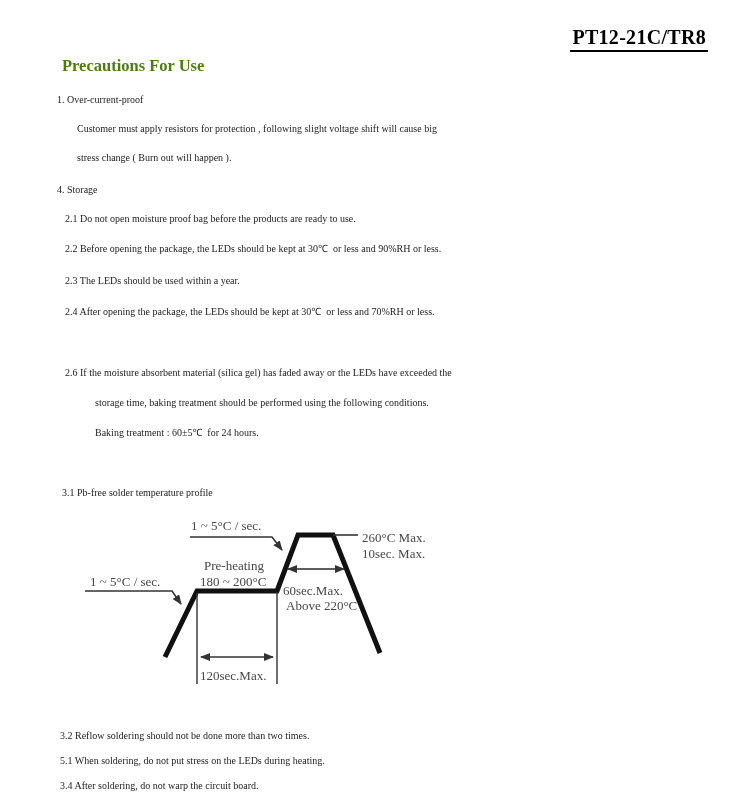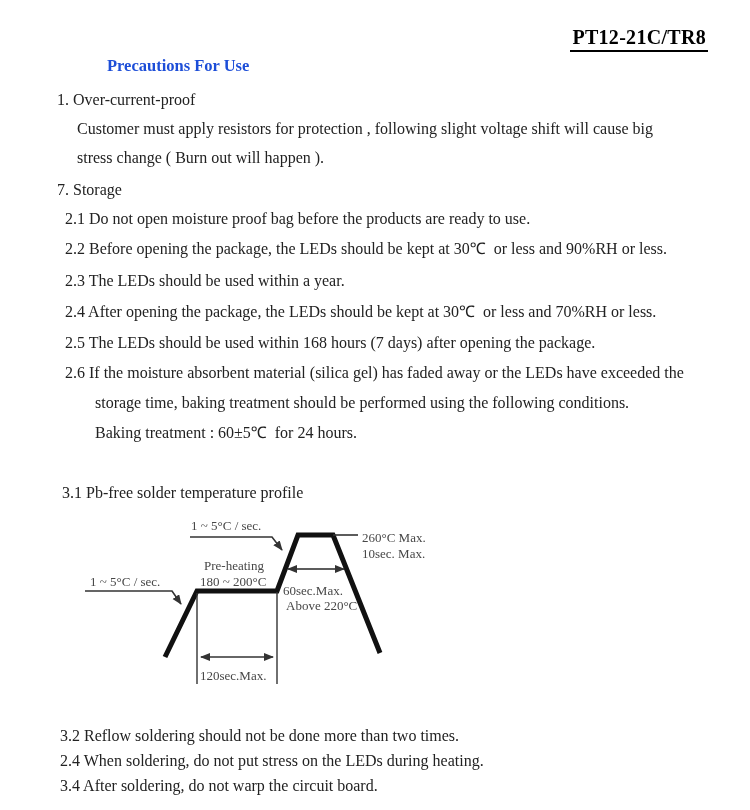--- a/index.html
+++ b/index.html
@@ -8,55 +8,54 @@
     font-family:"Liberation Serif", serif; overflow:hidden;
   }
   .doc-number {
     position:absolute; top:26px; right:42px;
     font-size:20px; font-weight:bold; color:#000;
     border-bottom:2.5px solid #000; padding:0 2px 1px 2px;
     letter-spacing:0.3px;
   }
   .page-title {
     position:absolute; left:62px; top:56px;
-    font-size:16.5px; font-weight:bold; color:#1d4ed8;margin-left:45px;
+    font-size:16.5px; font-weight:bold; color:#4d7c0f;
   }
   .tl {
     position:absolute; white-space:pre;
-    font-size:16px; color:#222; line-height:20px;
+    font-size:10px; color:#222; line-height:20px;
   }
   svg.diagram { position:absolute; left:0; top:0; }
   svg.diagram text {
     font-family:"Liberation Serif", serif;
     font-size:13px; fill:#474747;
   }
 </style>
 </head>
 <body>
 
 <div class="page">
 
   <div class="doc-number">PT12-21C/TR8</div>
   <div class="page-title">Precautions For Use</div>
 
   <div class="tl" style="left:57px; top:90px">1. Over-current-proof</div>
   <div class="tl" style="left:77px; top:119px">Customer must apply resistors for protection , following slight voltage shift will cause big</div>
   <div class="tl" style="left:77px; top:148px">stress change ( Burn out will happen ).</div>
-  <div class="tl" style="left:57px; top:180px">7. Storage</div>
+  <div class="tl" style="left:57px; top:180px">4. Storage</div>
   <div class="tl" style="left:65px; top:209px">2.1 Do not open moisture proof bag before the products are ready to use.</div>
   <div class="tl" style="left:65px; top:239px">2.2 Before opening the package, the LEDs should be kept at 30℃  or less and 90%RH or less.</div>
   <div class="tl" style="left:65px; top:271px">2.3 The LEDs should be used within a year.</div>
   <div class="tl" style="left:65px; top:302px">2.4 After opening the package, the LEDs should be kept at 30℃  or less and 70%RH or less.</div>
-  <div class="tl" style="left:65px; top:333px">2.5 The LEDs should be used within 168 hours (7 days) after opening the package.</div>
   <div class="tl" style="left:65px; top:363px">2.6 If the moisture absorbent material (silica gel) has faded away or the LEDs have exceeded the</div>
   <div class="tl" style="left:95px; top:393px">storage time, baking treatment should be performed using the following conditions.</div>
   <div class="tl" style="left:95px; top:423px">Baking treatment : 60±5℃  for 24 hours.</div>
   <div class="tl" style="left:62px; top:483px">3.1 Pb-free solder temperature profile</div>
   <div class="tl" style="left:60px; top:726px">3.2 Reflow soldering should not be done more than two times.</div>
-  <div class="tl" style="left:60px; top:751px">2.4 When soldering, do not put stress on the LEDs during heating.</div>
+  <div class="tl" style="left:60px; top:751px">5.1 When soldering, do not put stress on the LEDs during heating.</div>
   <div class="tl" style="left:60px; top:776px">3.4 After soldering, do not warp the circuit board.</div>
 
   <svg class="diagram" width="750" height="810" viewBox="0 0 750 810">
     <defs>
       <marker id="ah" markerWidth="11" markerHeight="9" refX="9" refY="4" orient="auto" markerUnits="userSpaceOnUse">
         <path d="M0,0 L10,4 L0,8 z" fill="#333333"></path>
       </marker>
     </defs>
 
     <polyline points="165,657 197,591 277,591 298,535 333,535 380,653" fill="none" stroke="#111111" stroke-width="5" stroke-linejoin="miter"></polyline>

